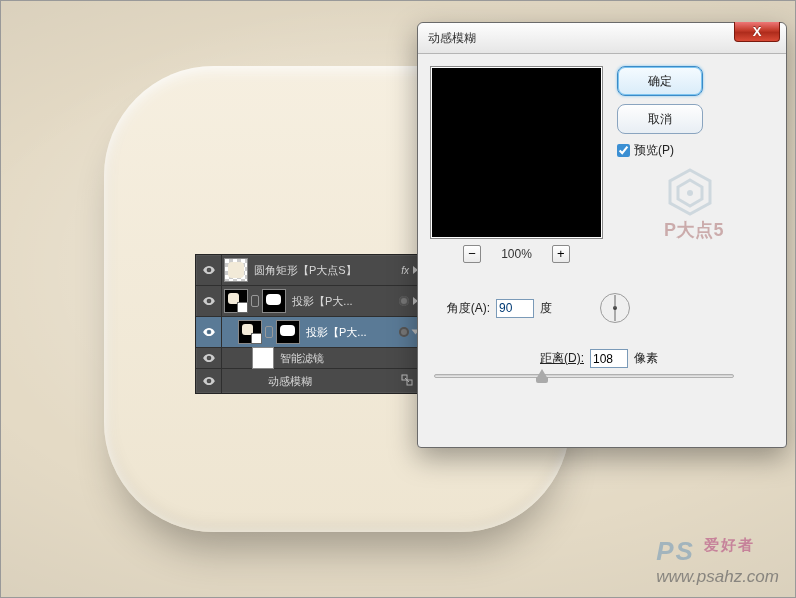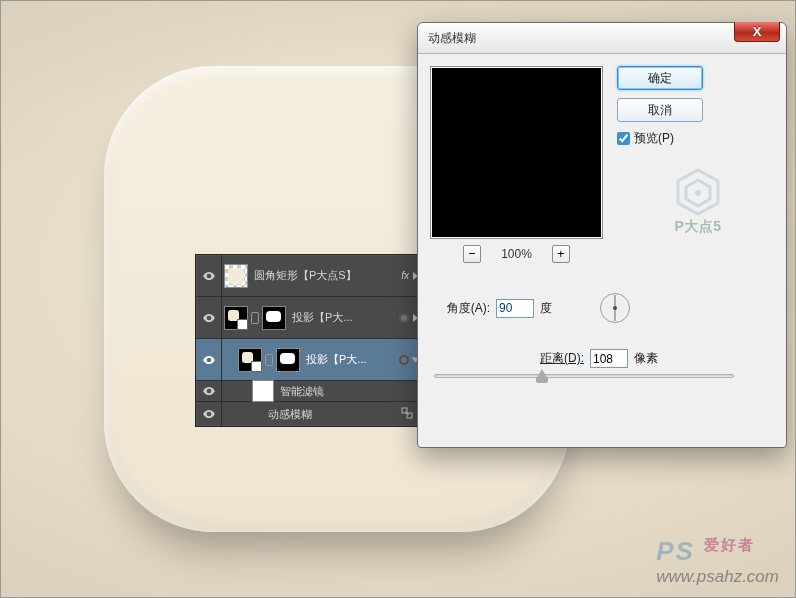--- a/index.html
+++ b/index.html
@@ -39,21 +39,21 @@
       width: 227px;
       background: #4a4a4a;
       border: 1px solid #252525;
       box-shadow: 0 0 0 1px #555 inset;
       font-size: 11px;
       color: #d8d8d8;
     }
     .lrow {
       display: flex;
       align-items: center;
-      height: 42px;
+      height: 31px;
       border-bottom: 1px solid #2f2f2f;
       position: relative;
     }
     .lrow.sel { background: #5a7a96; color: #fff; }
     .eye {
       width: 26px; height: 100%;
       display:flex; align-items:center; justify-content:center;
       border-right: 1px solid #2e2e2e;
       font-size: 12px;
     }
@@ -170,24 +170,24 @@
     .zoom { display:flex; align-items:center; gap: 20px; padding-top:6px; font-size:12px; color:#333;}
     .zoom button {
       width: 18px; height:18px;
       border:1px solid #8a8a8a;
       background:linear-gradient(#fff,#eaeaea);
       font-size:13px; line-height:14px;
       border-radius:2px;
     }
     .side { margin-left: 14px; }
     .w7btn{
-      width: 86px; height: 24px;
+      width: 86px; height: 30px;
       display:block; margin-bottom: 8px;
       border:1px solid #8aa4bf;
-      border-radius: 3px;
+      border-radius: 8px;
       background: linear-gradient(#fefefe,#e8eef4);
       font-size: 12px;
       color: #222;
     }
     .w7btn.primary {
       border:1px solid #3c8bc8;
       box-shadow: 0 0 0 1px #7ec5f0 inset, 0 0 3px #7ec5f0;
       background: linear-gradient(#f5fbff,#d9ecf9);
     }
     .check { display:flex; align-items:center; gap:4px; font-size:12px; color:#222; margin-top: 2px;}
@@ -254,21 +254,21 @@
     
     .wm-ps {
       position: absolute;
       right: 62px; top: 143px;
       opacity: 0.32;
       text-align:center;
       font-family: Arial, sans-serif;
       pointer-events:none;
     }
     .wm-ps svg { display:block; }
-    .wm-ps .t { font-size: 14px; font-weight: bold; color:#14532d; letter-spacing:0.5px;}
+    .wm-ps .t { font-size: 18px; font-weight: bold; color:#7f1d1d; letter-spacing:0.5px;}
     .wm2 {
       position:absolute;
       right: 16px; bottom: 10px;
       text-align:left;
       pointer-events:none;
     }
     .wm2 .line1 {
       font-size: 26px;
       font-style: italic;
       font-weight: bold;

